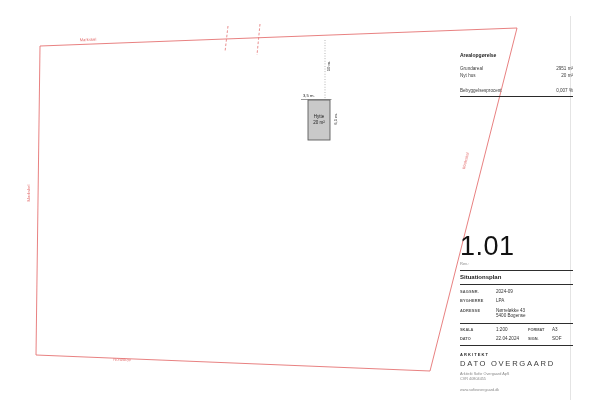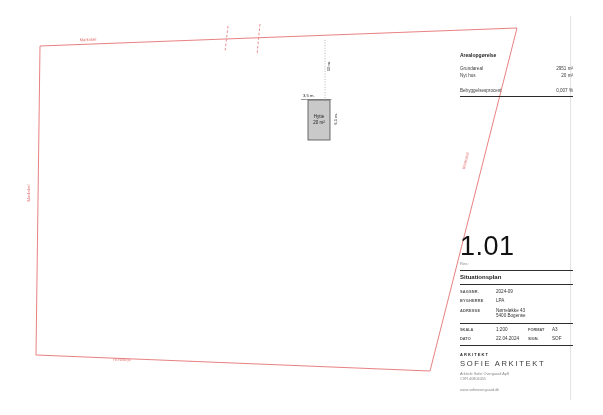--- a/index.html
+++ b/index.html
@@ -117,21 +117,21 @@
     <div class="mrow">
       <span class="mlabel">DATO</span>
       <span class="mvalue1">22.04.2024</span>
       <span class="mlabel2">SIGN.</span>
       <span class="mvalue2">SOF</span>
     </div>
     <hr class="rule" style="margin-top:1px;">
 
     <div class="arch">
       <div class="arch-role">ARKITEKT</div>
-      <div class="arch-name">SOFIE ARKITEKT</div>
+      <div class="arch-name">DATO OVERGAARD</div>
       <div class="arch-co">
         <span style="display:block;">Arkitekt Sofie Overgaard ApS</span>
         <span style="display:block;">CVR 40804455</span>
       </div>
       <div class="arch-web">www.sofieovergaard.dk</div>
     </div>
   </div>
 
 </div>
 

